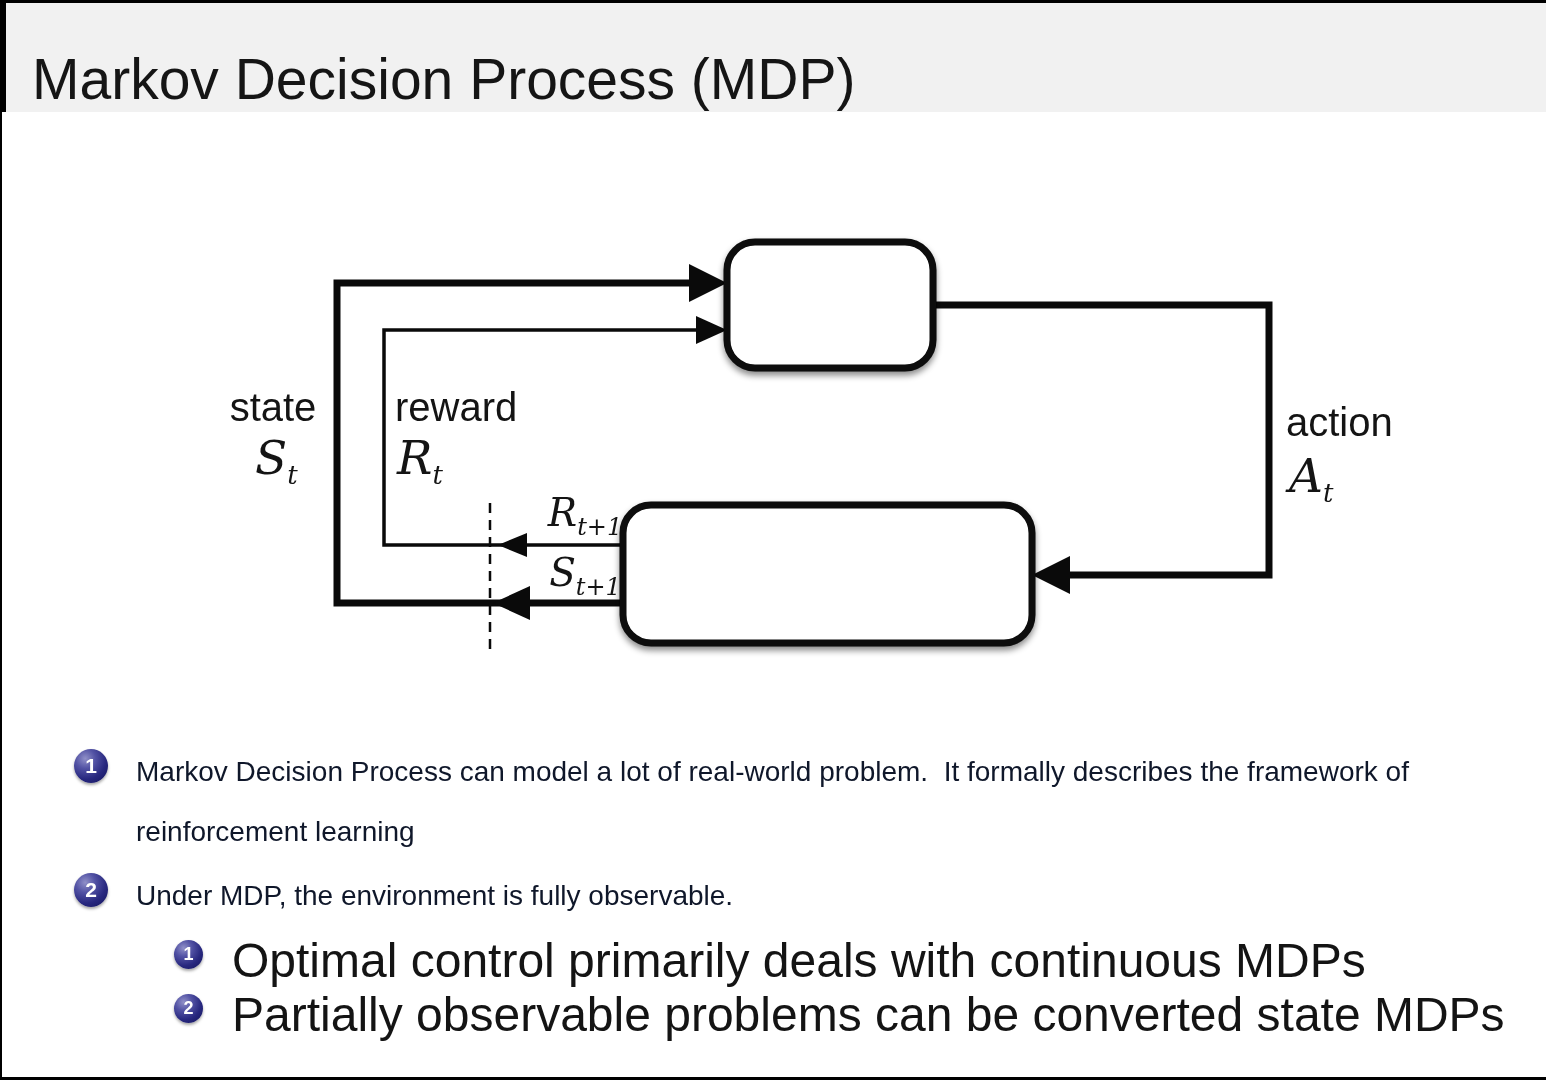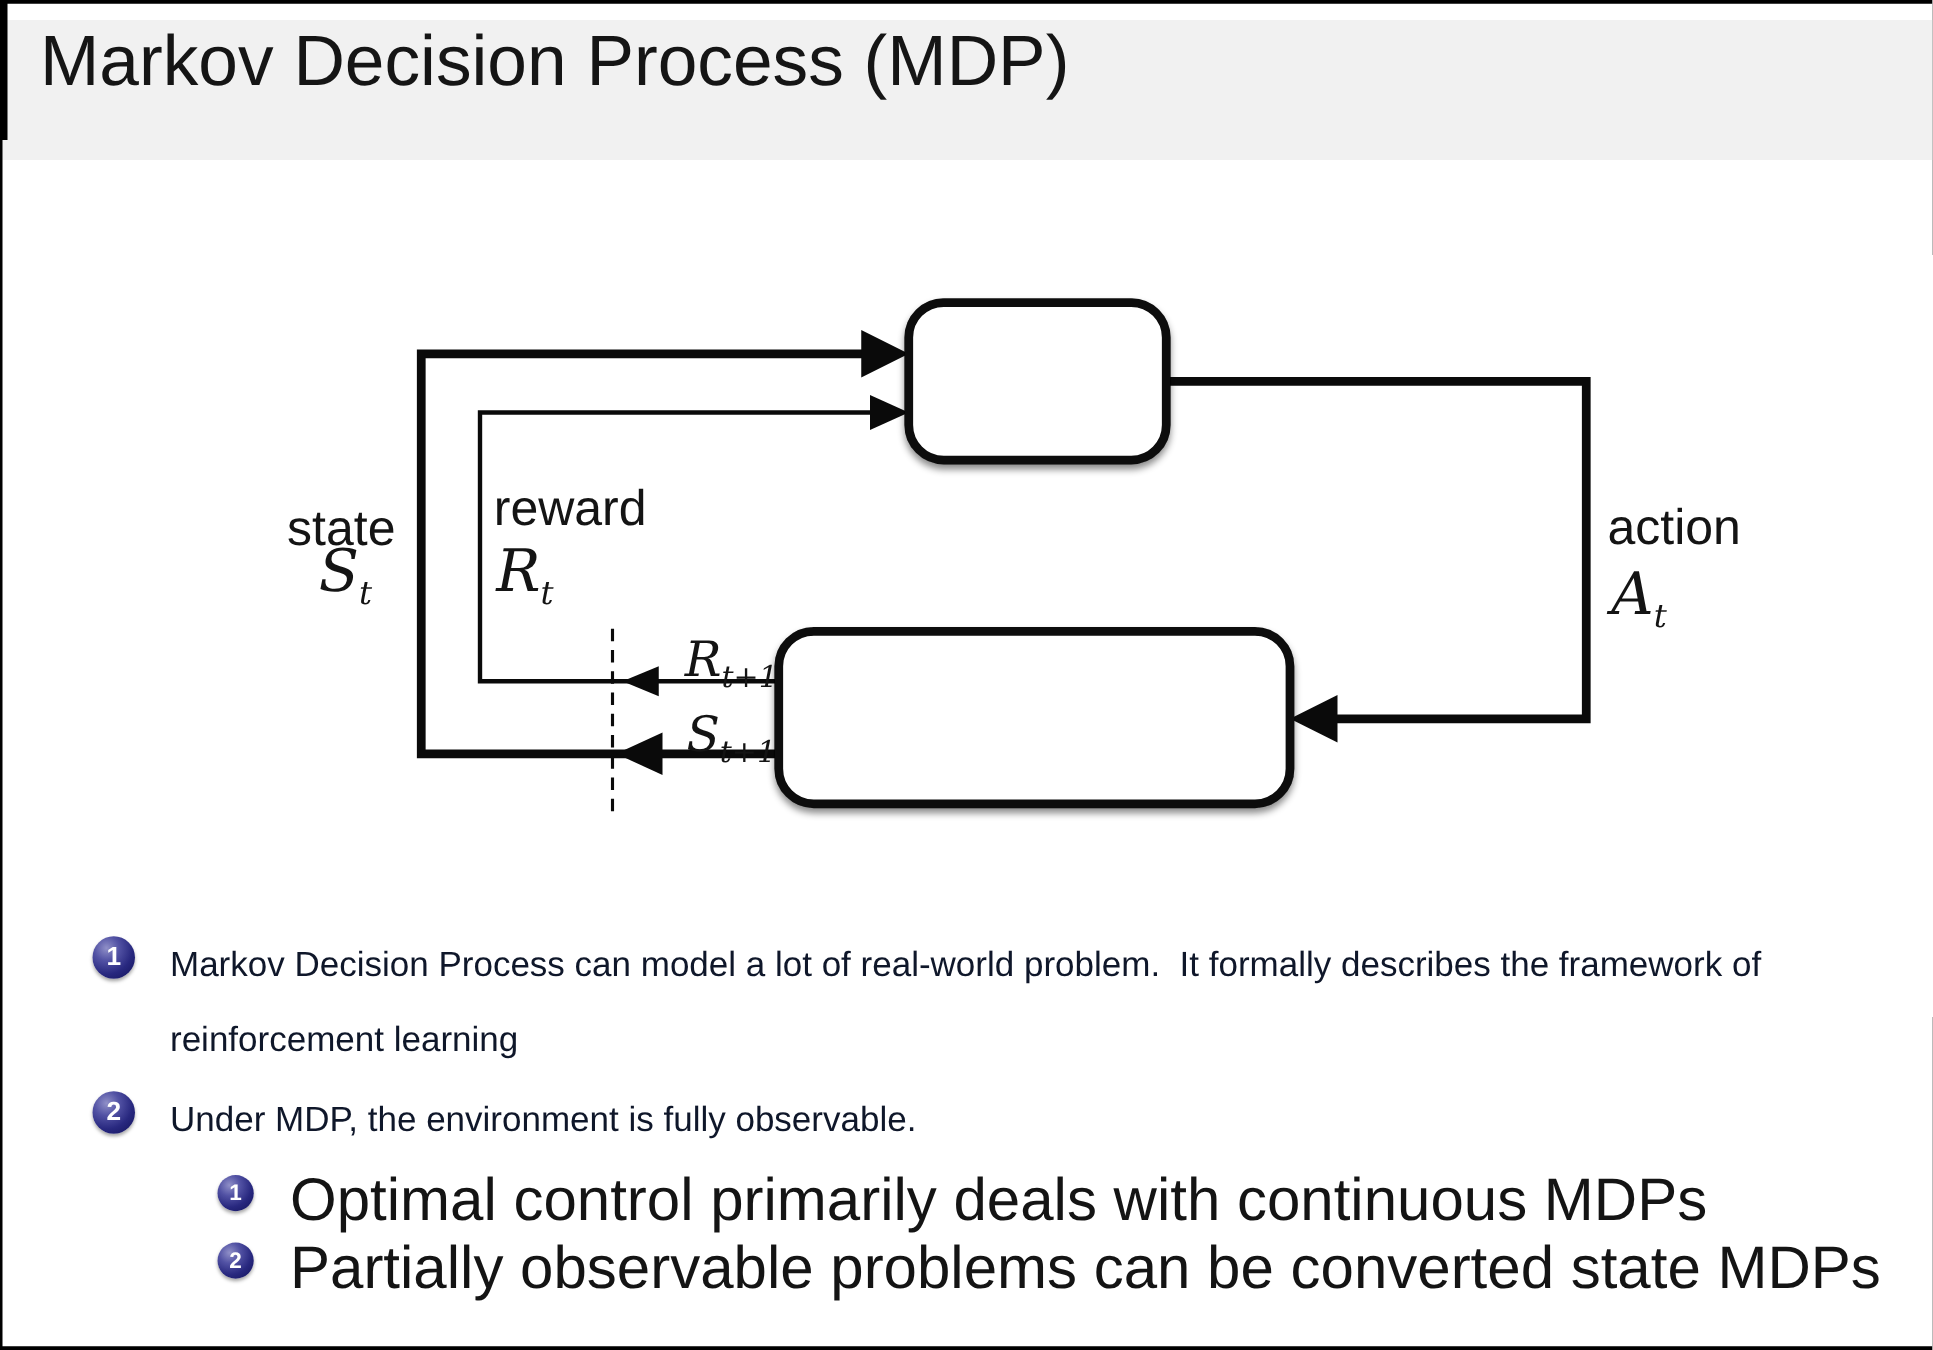--- a/index.html
+++ b/index.html
@@ -9,40 +9,40 @@
   }
   
   .edge{position:absolute;background:#000;}
   .edge-top{left:0;top:0;width:1546px;height:3px;}
   .edge-bottom{left:0;bottom:0;width:1546px;height:3px;}
   .edge-left-thick{left:0;top:0;width:6px;height:112px;}
   .edge-left-thin{left:0;top:112px;width:2px;height:968px;}
   
   .header{
     position:absolute;left:0;top:0;width:1546px;height:112px;
-    background:#f1f1f1;display:flex;align-items:flex-start;margin-top:16px;
+    background:#f1f1f1;display:flex;align-items:flex-end;
   }
   .title{
     padding-left:32px;font-size:57px;color:#151515;letter-spacing:0px;
     font-weight:500;
   }
   
   .diagram{position:absolute;left:200px;top:190px;width:1210px;height:520px;}
   .diagram svg{position:absolute;left:0;top:0;}
   .dlabel{position:absolute;color:#141414;}
   .word{font-size:40px;text-align:center;}
   .math{font-family:"DejaVu Serif","Liberation Serif",serif;font-style:italic;font-size:47px;}
   .math sub{font-size:26px;font-style:italic;}
   .math-sm{font-family:"DejaVu Serif","Liberation Serif",serif;font-style:italic;font-size:39px;}
   .math-sm sub{font-size:24px;font-style:italic;}
   .boxlabel{
     position:absolute;display:flex;align-items:center;justify-content:center;
     font-size:54px;color:#111;
   }
-  .center{text-align:center;margin-top:16px;}
+  .center{text-align:center;}
   
   .bullets{position:absolute;left:74px;top:0;width:1460px;}
   .item{position:absolute;display:flex;align-items:flex-start;}
   .ball{
     border-radius:50%;flex:0 0 auto;color:#fff;
     display:flex;align-items:center;justify-content:center;
     background:radial-gradient(circle at 33% 28%, #9090c8 0%, #5252a4 30%, #28287f 62%, #121258 100%);
     box-shadow:0 2px 3px rgba(0,0,0,0.35);
     font-weight:bold;
   }

